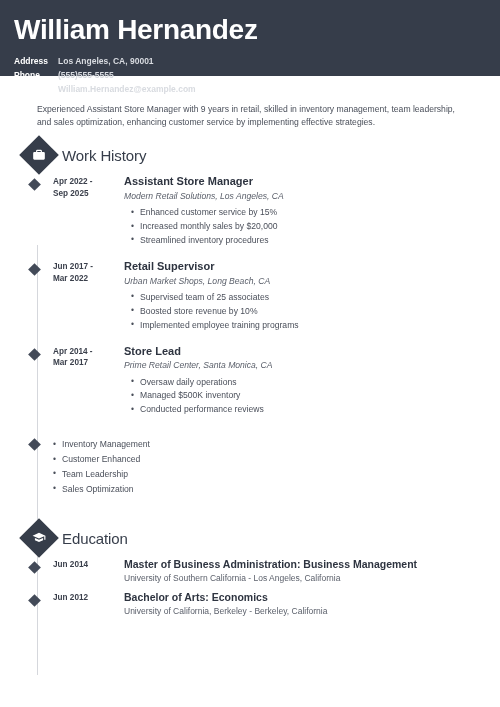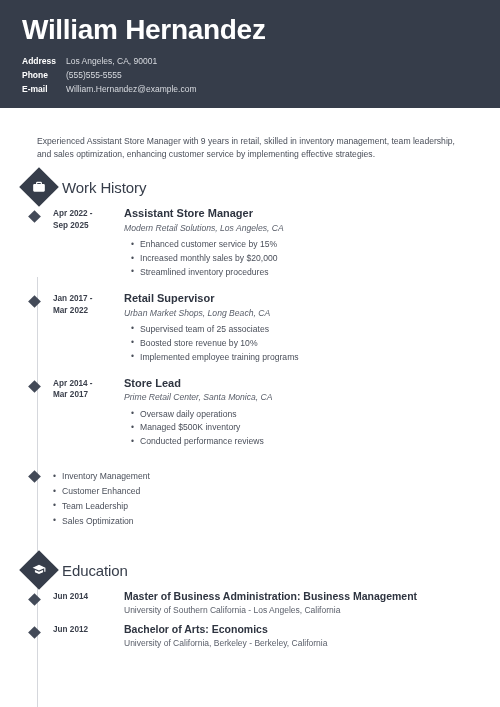--- a/index.html
+++ b/index.html
@@ -11,22 +11,22 @@
     width: 500px; height: 707px;
     font-family: "Liberation Sans", sans-serif;
     color: #3a3f4b;
     overflow: hidden;
     position: relative;
   }
 
   
   .header {
     background: #363d4a;
-    height: 108px;
-    padding: 14px 22px 0 22px;
+    height: 76px;
+    padding: 14px 22px 0 14px;
     position: relative;
   }
   .name {
     color: #ffffff;
     font-size: 28px;
     font-weight: bold;
     letter-spacing: -0.3px;
     line-height: 1.15;
     margin: 0 0 10px 0;
     white-space: nowrap;
@@ -39,21 +39,21 @@
     font-size: 8.5px;
     line-height: 1.3;
   }
   .contact-label {
     color: #ffffff;
     font-weight: bold;
     min-width: 44px;
   }
   .contact-value {
     color: #d8dbe0;
-    font-weight: normal;
+    font-weight: bold;
   }
 
   
   .page-body {
     padding: 0 22px 0 22px;
     position: relative;
   }
 
   .summary {
     font-size: 8.6px;
@@ -271,21 +271,21 @@
           <li>Streamlined inventory procedures</li>
         </ul>
       </div>
     </div>
 
     <div class="entry">
       <div class="entry-marker">
           <i></i>
         </div>
       <div class="entry-date">
-        <div>Jan 2017 -</div>
+        <div>Jun 2017 -</div>
         <div>Mar 2022</div>
       </div>
       <div class="entry-main">
         <div class="job-title">Retail Supervisor</div>
         <div class="job-org">Urban Market Shops, Long Beach, CA</div>
         <ul class="bullets">
           <li>Supervised team of 25 associates</li>
           <li>Boosted store revenue by 10%</li>
           <li>Implemented employee training programs</li>
         </ul>

